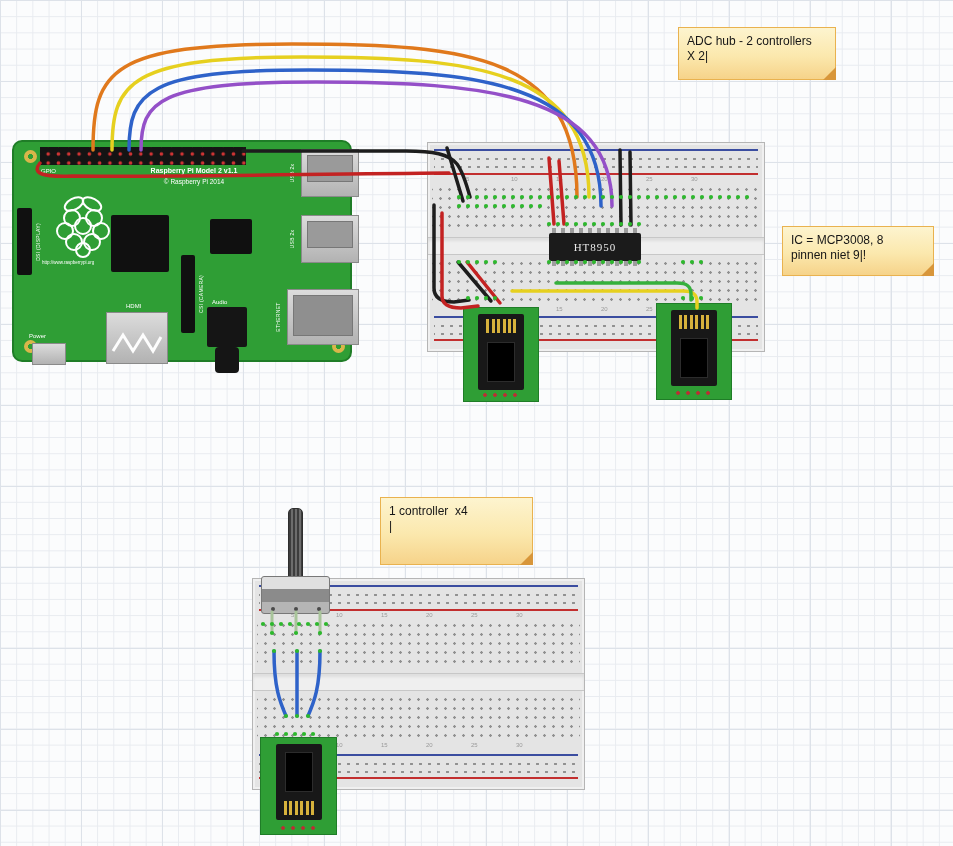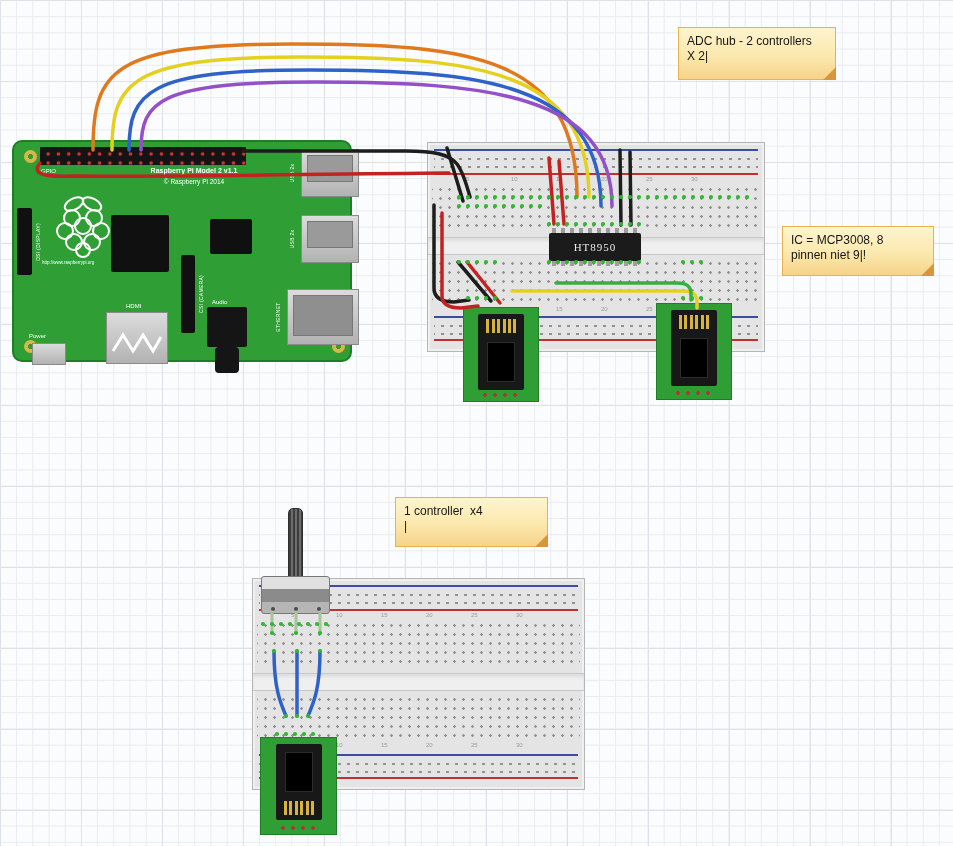--- a/index.html
+++ b/index.html
@@ -370,16 +370,16 @@
       <circle cx="286" cy="734" r="2.1" fill="#2db82d"></circle>
       <circle cx="295" cy="734" r="2.1" fill="#2db82d"></circle>
       <circle cx="304" cy="734" r="2.1" fill="#2db82d"></circle>
       <circle cx="313" cy="734" r="2.1" fill="#2db82d"></circle>
     </svg>
 
   <div class="note" style="left:678px;top:27px;width:158px;height:53px;">ADC hub - 2 controllers
 X 2|</div>
   <div class="note" style="left:782px;top:186px;width:152px;height:50px;margin-top:40px;">IC = MCP3008, 8
 pinnen niet 9|!</div>
-  <div class="note" style="left:395px;top:497px;width:153px;height:50px;">1 controller  x4
+  <div class="note" style="left:380px;top:497px;width:153px;height:68px;">1 controller  x4
 |</div>
 
 </div>
 
 </body></html>

